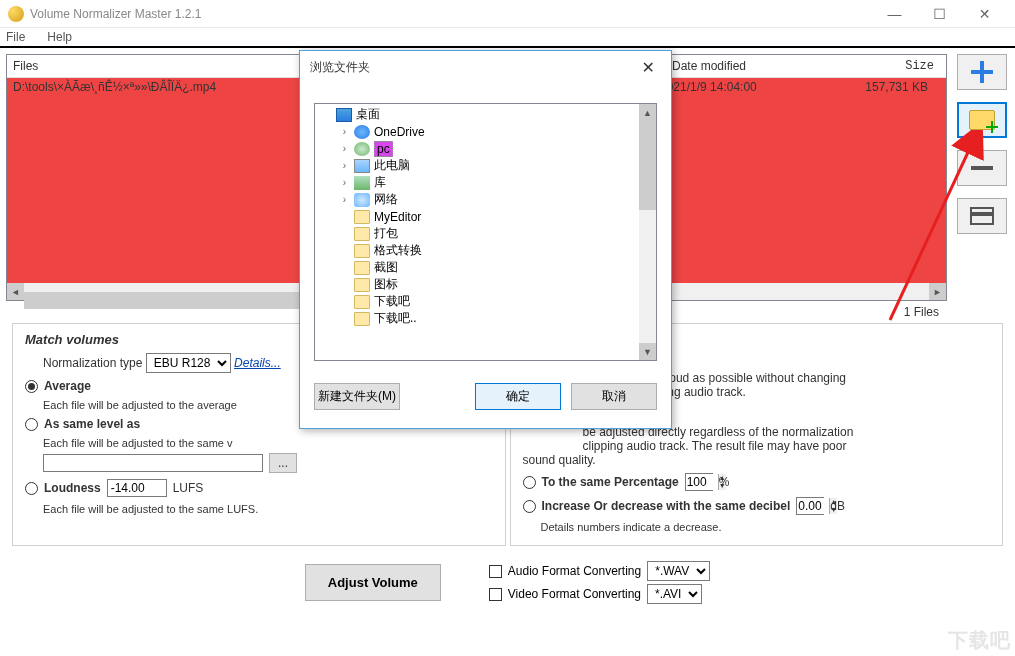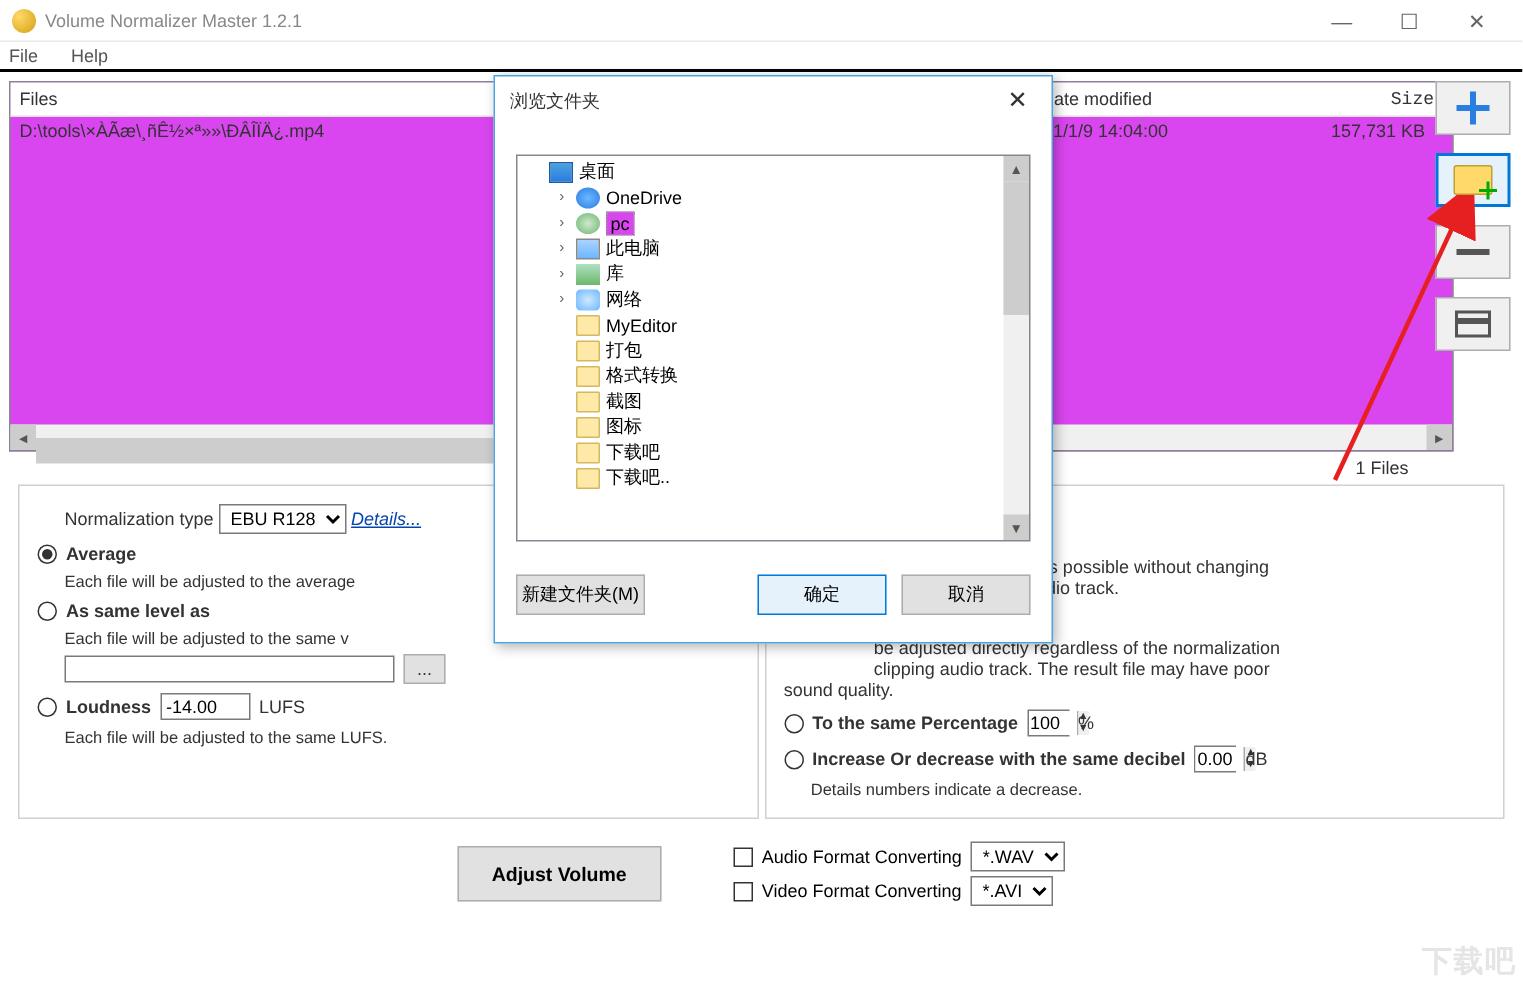--- a/index.html
+++ b/index.html
@@ -12,21 +12,21 @@
   .winbtn { width: 45px; height: 28px; display: flex; align-items: center; justify-content: center; color: #666; font-size: 14px; }
 
   
   .menubar { height: 20px; display: flex; align-items: center; padding: 0 6px; font-size: 12px; color: #555; border-bottom: 2px solid #000; }
   .menubar span { margin-right: 22px; }
 
   
   .content { position: relative; padding: 6px 6px 0 6px; }
 
   
-  .filepanel { border: 1px solid #828790; background: #d946ef; margin-right: 40px; }
+  .filepanel { border: 1px solid #828790; background: #ef4444; margin-right: 62px; }
   .fileheaders { display: flex; background: #fff; border-bottom: 1px solid #e0e0e0; font-size: 12px; color: #333; }
   .fh { padding: 4px 6px; border-right: none; }
   .fh.files { flex: 1; }
   .fh.date { width: 180px; }
   .fh.size { width: 100px; text-align: right; padding-right: 12px; font-family: Liberation Mono, monospace; }
   .filerow { display: flex; font-size: 12px; color: #333; padding: 2px 6px; }
   .filerow .fn { flex: 1; }
   .filerow .fd { width: 180px; }
   .filerow .fs { width: 100px; text-align: right; padding-right: 12px; }
   .filebody { height: 205px; overflow: hidden; }
@@ -71,21 +71,21 @@
   .numin .spin { width: 15px; display: flex; flex-direction: column; font-size: 7px; border-left: 1px solid #aaa; }
   .numin .spin div { flex: 1; text-align: center; line-height: 7px; background: #f0f0f0; }
   .desc { margin-left: 18px; color: #333; font-size: 11px; }
   .browsebtn { border: 1px solid #adadad; background: #e1e1e1; padding: 2px 8px; font-size: 12px; }
 
   .bottom { display: flex; align-items: center; gap: 20px; padding: 6px 12px; justify-content: center; }
   .adjbtn { padding: 10px 22px; font-weight: bold; font-size: 13px; border: 1px solid #adadad; background: #e1e1e1; }
   .fmt-row { display: flex; align-items: center; gap: 6px; font-size: 12px; margin: 3px 0; padding-left: 28px; }
 
   
-  .dialog { position: absolute; left: 329px; top: 50px; width: 373px; background: #fff; border: 1px solid #4aa3df; box-shadow: 2px 2px 8px rgba(0,0,0,0.3); z-index: 100; }
+  .dialog { position: absolute; left: 299px; top: 50px; width: 373px; background: #fff; border: 1px solid #4aa3df; box-shadow: 2px 2px 8px rgba(0,0,0,0.3); z-index: 100; }
   .dlg-title { height: 32px; display: flex; align-items: center; padding: 0 10px; font-size: 12px; color: #333; }
   .dlg-title .t { flex: 1; }
   .dlg-close { font-size: 16px; padding: 2px 6px; }
   .dlg-body { padding: 20px 14px 6px 14px; }
   .tree-container { border: 1px solid #828790; height: 258px; display: flex; }
   .tree { flex: 1; overflow: hidden; font-size: 12px; padding: 2px 0; }
   .vscroll { width: 17px; background: #f0f0f0; display: flex; flex-direction: column; }
   .vscroll .arrow { height: 17px; background: #cdcdcd; display: flex; align-items: center; justify-content: center; font-size: 9px; color: #555; }
   .vscroll .track { flex: 1; position: relative; }
   .vscroll .thumb { position: absolute; left: 0; top: 0; right: 0; height: 40%; background: #cdcdcd; }
@@ -164,20 +164,21 @@
       </div>
     <div class="sbtn">
         <div class="clearicon"></div>
       </div>
   </div>
 
   <div class="filecount">1 Files</div>
 
   <div class="settings">
     <div class="fset">
+      <div class="fset-title">Match volumes</div>
       <div class="row">
         <span>Normalization type</span>
         <select><option>EBU R128</option></select>
         <a class="link">Details...</a>
       </div>
       <div class="radio-row">
         <span class="radio checked"></span>
         <b>Average</b>
       </div>
       <div class="desc">Each file will be adjusted to the average</div>

